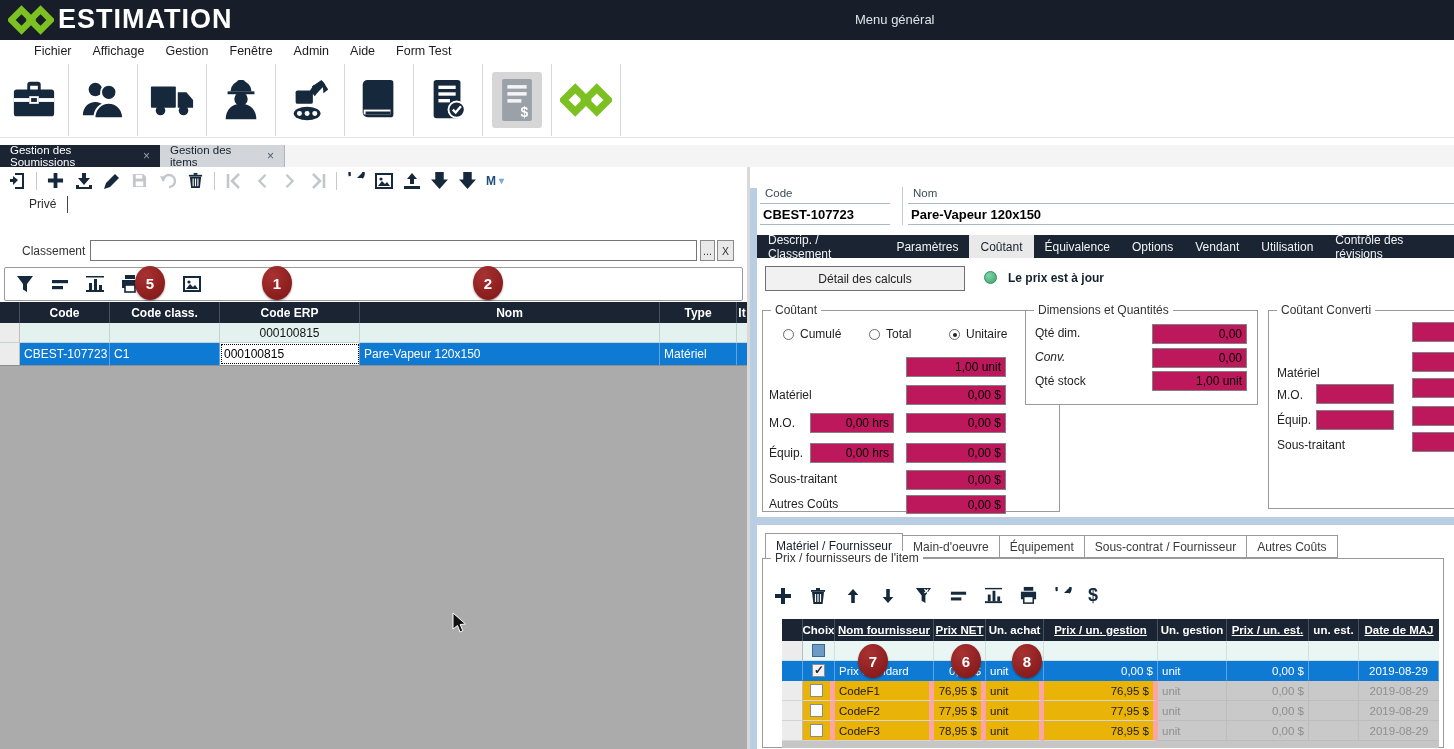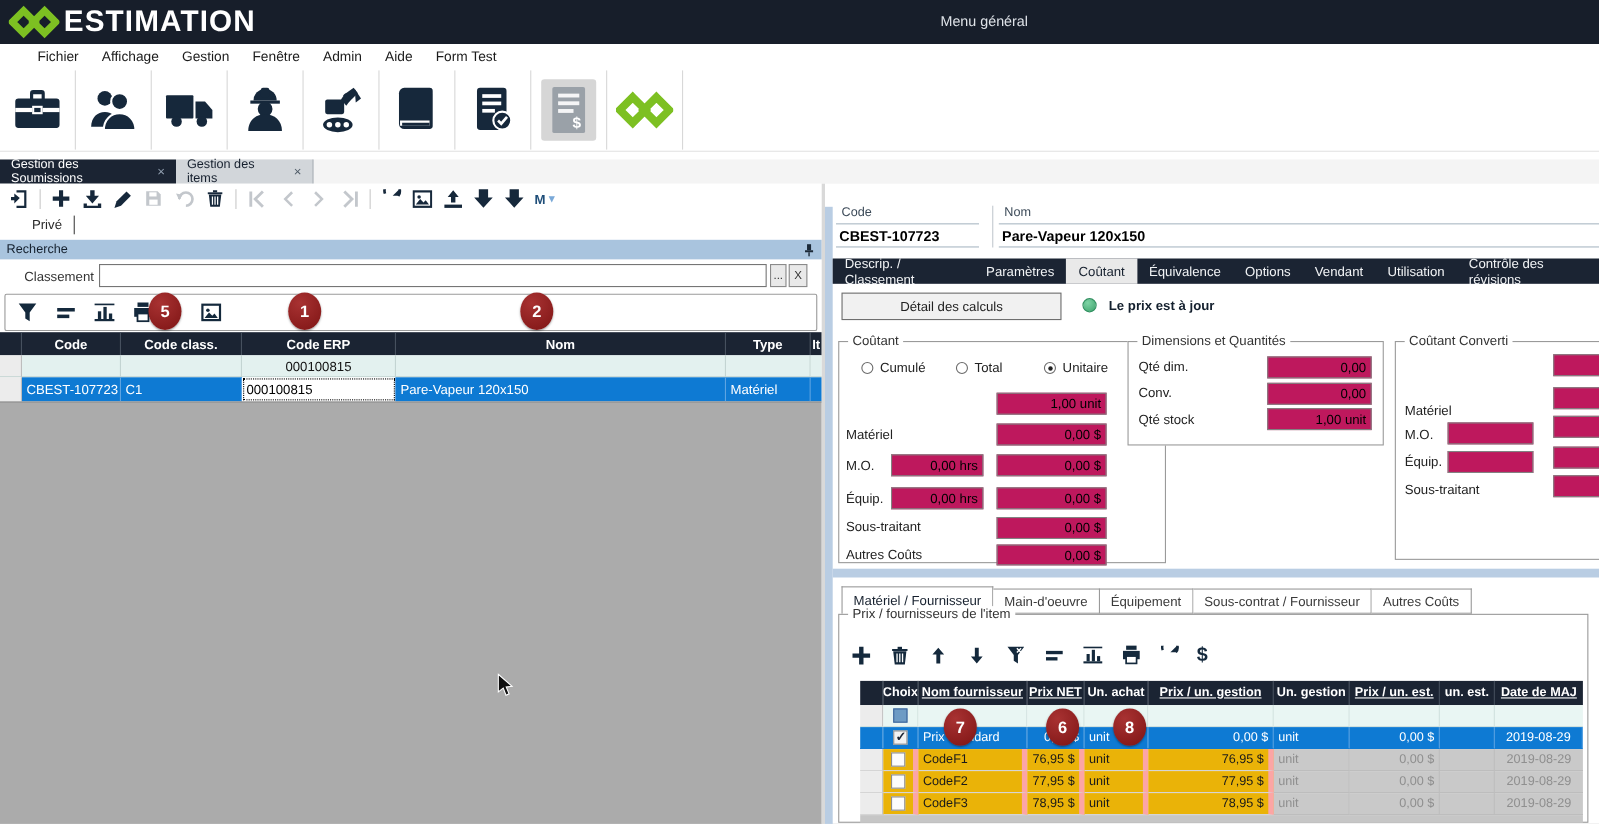--- a/index.html
+++ b/index.html
@@ -351,30 +351,20 @@
       <span>M</span>
       <span class="car">▾</span>
     </span>
   </div>
 
   <div class="abs prive">
     <span>Privé</span>
     <i></i>
   </div>
 
-  <div class="abs srchhdr">
-    <span>Recherche</span>
-    <span class="pin">
-      <svg width="11" height="13" viewBox="0 0 12 14" fill="#1c2a38">
-          <rect x="4" y="1" width="4" height="6"></rect>
-          <rect x="2" y="7" width="8" height="2"></rect>
-          <rect x="5.3" y="9" width="1.4" height="4"></rect>
-        </svg>
-    </span>
-  </div>
   <div class="abs clsrow">
     <label>Classement</label>
     <input class="clsinp" value="" style="">
     <div class="btn-sm" style="left:700px;width:15px;">...</div>
     <div class="btn-sm" style="left:717px;width:17px;">X</div>
   </div>
 
   <div class="abs iconpanel">
     <span class="ip">
         <svg width="20" height="20" viewBox="0 0 20 20">
@@ -488,21 +478,21 @@
   <span class="abs flabel" style="left:769px;top:472px;">Sous-traitant</span>
   <div class="fld" style="left:906px;top:470px;width:100px;">0,00 $</div>
   <span class="abs flabel" style="left:769px;top:497px;">Autres Coûts</span>
   <div class="fld" style="left:906px;top:495px;width:100px;height:19px;">0,00 $</div>
 
   <div class="abs grp" style="left:1025px;top:310px;width:233px;height:95px;">
     <span class="legend">Dimensions et Quantités</span>
   </div>
   <span class="abs flabel" style="left:1035px;top:326px;">Qté dim.</span>
   <div class="fld" style="left:1152px;top:324px;width:95px;">0,00</div>
-  <span class="abs flabel" style="left:1035px;top:350px;">Conv.</span>
+  <span class="abs flabel" style="left:1035px;top:350px;font-style:italic;">Conv.</span>
   <div class="fld" style="left:1152px;top:348px;width:95px;">0,00</div>
   <span class="abs flabel" style="left:1035px;top:374px;">Qté stock</span>
   <div class="fld" style="left:1152px;top:371px;width:95px;">1,00 unit</div>
 
   <div class="abs grp" style="left:1268px;top:310px;width:200px;height:199px;">
     <span class="legend">Coûtant Converti</span>
   </div>
   <div class="fld" style="left:1412px;top:322px;width:60px;"></div>
   <div class="fld" style="left:1412px;top:352px;width:60px;"></div>
   <span class="abs flabel" style="left:1277px;top:366px;">Matériel</span>

